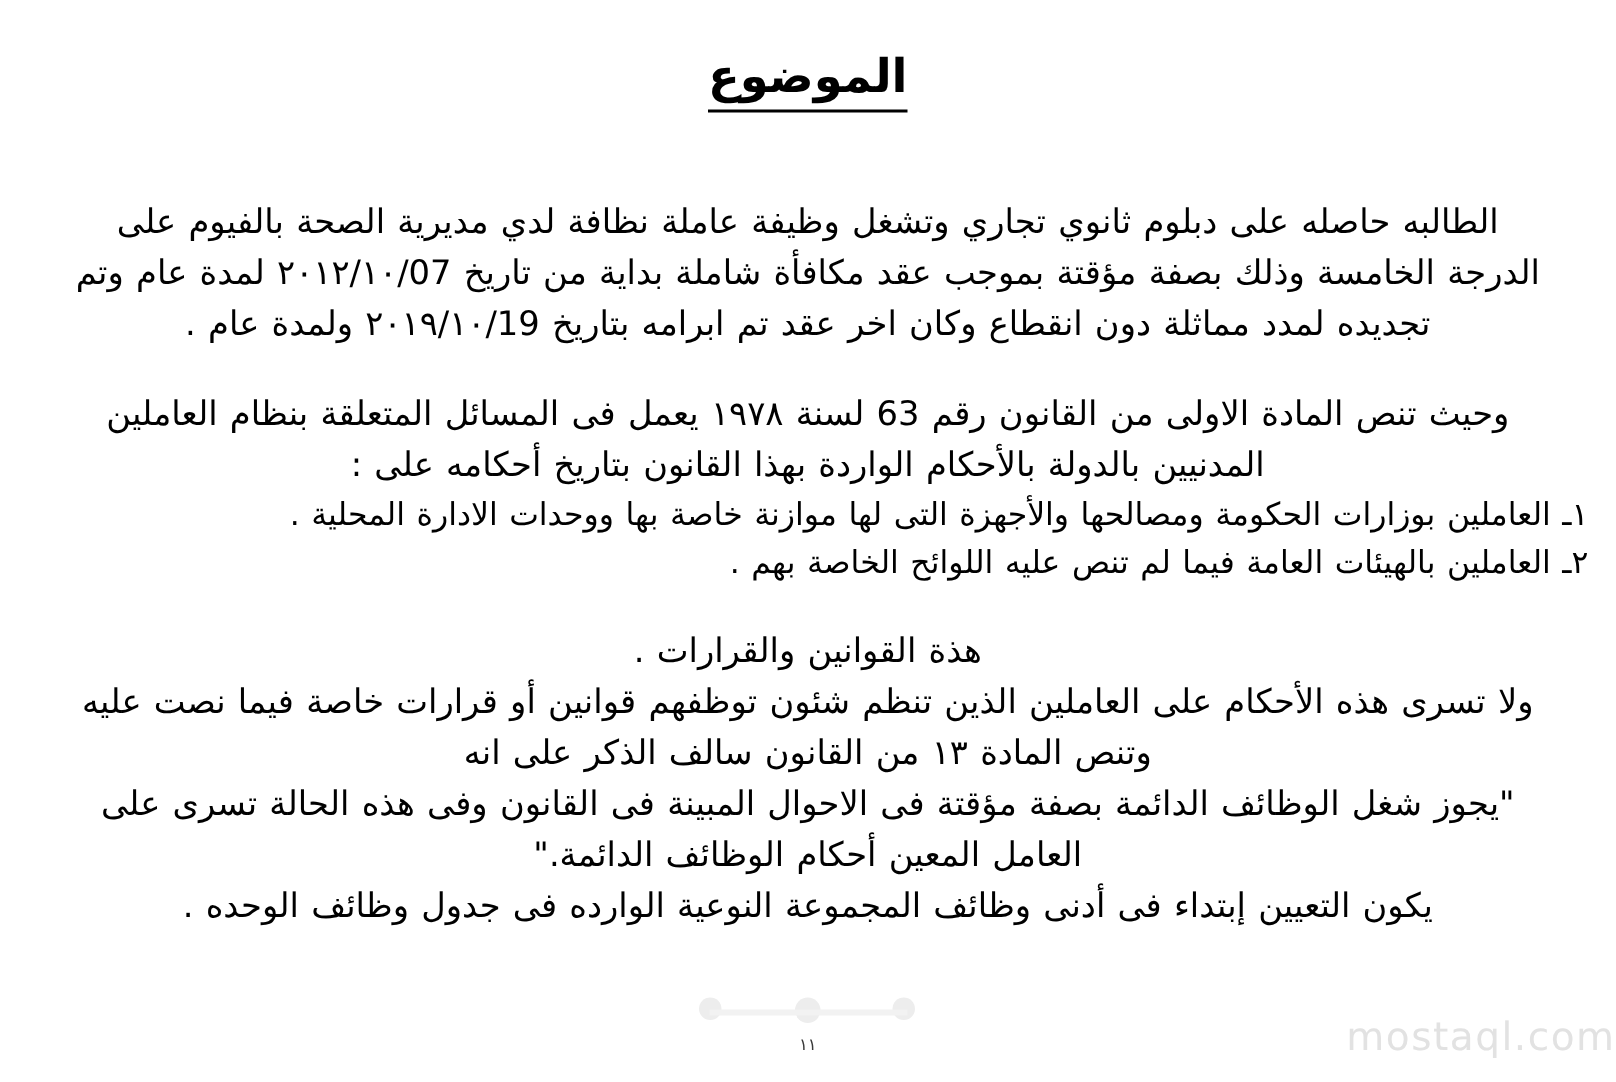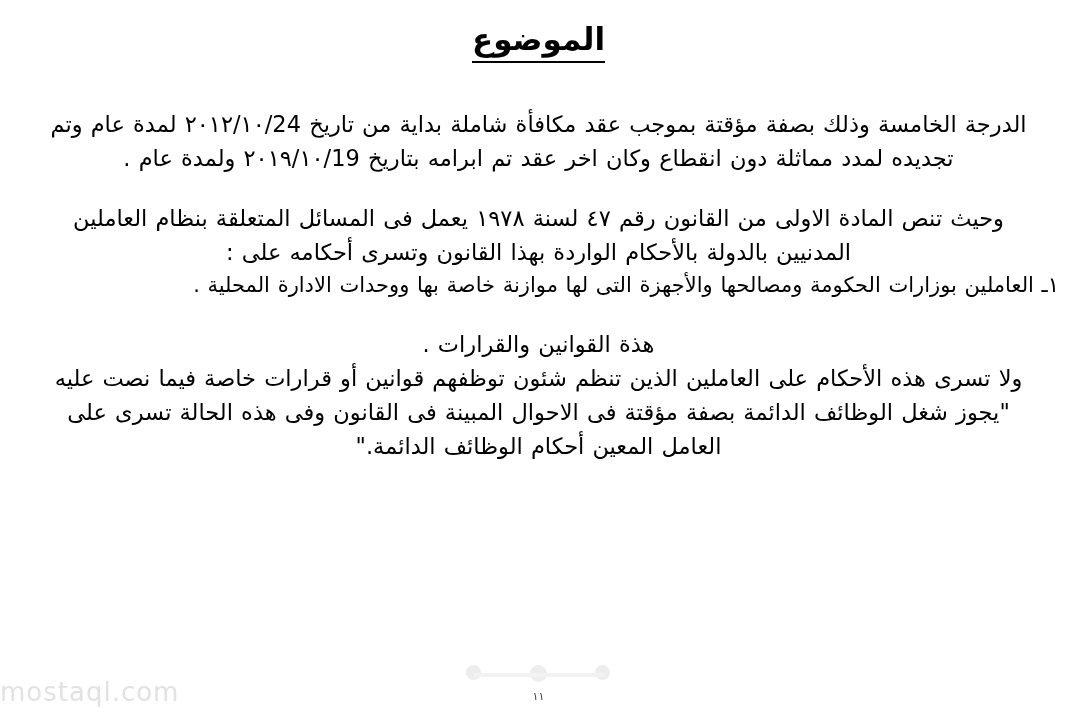--- a/index.html
+++ b/index.html
@@ -21,21 +21,21 @@
     box-sizing: border-box;
     direction: rtl;
   }
 
   
   .doc-title {
     text-align: center;
     font-size: 31px;
     font-weight: bold;
     color: #000000;
-    margin: 4px;
+    margin: 16px;
     padding-top: 16px;
     line-height: 1.25;
     letter-spacing: 0px;
   }
   .doc-title .underlined {
     display: inline-block;
     border-bottom: 2.5px solid #000000;
     padding-bottom: 2px;
   }
 
@@ -78,21 +78,21 @@
     font-size: 21px;
     line-height: 32px;
   }
 
   
   .watermark {
     position: absolute;
     left: 0;
     right: 0;
     bottom: 14px;
-    text-align: left;
+    text-align: right;
     font-size: 26px;
     letter-spacing: 1px;
     color: #e2e2e2;
     direction: ltr;
     font-family: "DejaVu Sans", "Liberation Sans", sans-serif;
     user-select: none;
   }
 
   .wm-dots {
     position: absolute;
@@ -141,48 +141,52 @@
 
   <h1 class="doc-title">
     <span class="underlined">الموضوع</span>
   </h1>
 
   <div class="body-wrap">
 
     <div class="spacer-lg"></div>
 
     <div class="para">
-      <span class="line c">الدرجة الخامسة وذلك بصفة مؤقتة بموجب عقد مكافأة شاملة بداية من تاريخ ٢٠١٢/١٠/24 لمدة عام وتم</span>
+      <span class="line c">الطالبه حاصله على دبلوم ثانوي تجاري وتشغل وظيفة عاملة نظافة لدي مديرية الصحة بالفيوم على</span>
+      <span class="line c">الدرجة الخامسة وذلك بصفة مؤقتة بموجب عقد مكافأة شاملة بداية من تاريخ ٢٠١٢/١٠/07 لمدة عام وتم</span>
       <span class="line c">تجديده لمدد مماثلة دون انقطاع وكان اخر  عقد تم ابرامه بتاريخ ٢٠١٩/١٠/19 ولمدة عام .</span>
     </div>
 
     <div class="spacer-md"></div>
 
     <div class="para">
-      <span class="line c">وحيث تنص المادة الاولى من القانون رقم ٤٧ لسنة ١٩٧٨ يعمل فى المسائل المتعلقة بنظام العاملين</span>
-      <span class="line c">المدنيين بالدولة بالأحكام الواردة بهذا القانون وتسرى أحكامه على :</span>
+      <span class="line c">وحيث تنص المادة الاولى من القانون رقم 63 لسنة ١٩٧٨ يعمل فى المسائل المتعلقة بنظام العاملين</span>
+      <span class="line c">المدنيين بالدولة بالأحكام الواردة بهذا القانون بتاريخ أحكامه على :</span>
     </div>
 
     <div class="para right">
       <span class="list-line">١ـ العاملين بوزارات الحكومة ومصالحها والأجهزة التى لها موازنة خاصة بها ووحدات الادارة المحلية .</span>
+      <span class="list-line">٢ـ العاملين بالهيئات العامة فيما لم تنص عليه اللوائح الخاصة بهم .</span>
     </div>
 
     <div class="spacer-md"></div>
 
     <div class="para">
       <span class="line c">هذة القوانين والقرارات .</span>
       <span class="line c">ولا تسرى هذه الأحكام على العاملين الذين تنظم شئون توظفهم قوانين أو قرارات خاصة فيما نصت عليه</span>
     </div>
 
     <div class="para">
+      <span class="line c">وتنص المادة ١٣ من القانون سالف الذكر  على انه</span>
       <span class="line c">"يجوز شغل الوظائف الدائمة بصفة مؤقتة فى الاحوال المبينة فى القانون وفى هذه الحالة تسرى على</span>
       <span class="line c">العامل المعين أحكام الوظائف الدائمة."</span>
     </div>
 
     <div class="para">
+      <span class="line c">يكون التعيين إبتداء فى أدنى وظائف المجموعة النوعية الوارده فى جدول وظائف الوحده .</span>
     </div>
 
   </div>
 
   <div class="wm-dots">
     <span></span>
     <span></span>
     <span></span>
   </div>
   <div class="wm-bar"></div>

